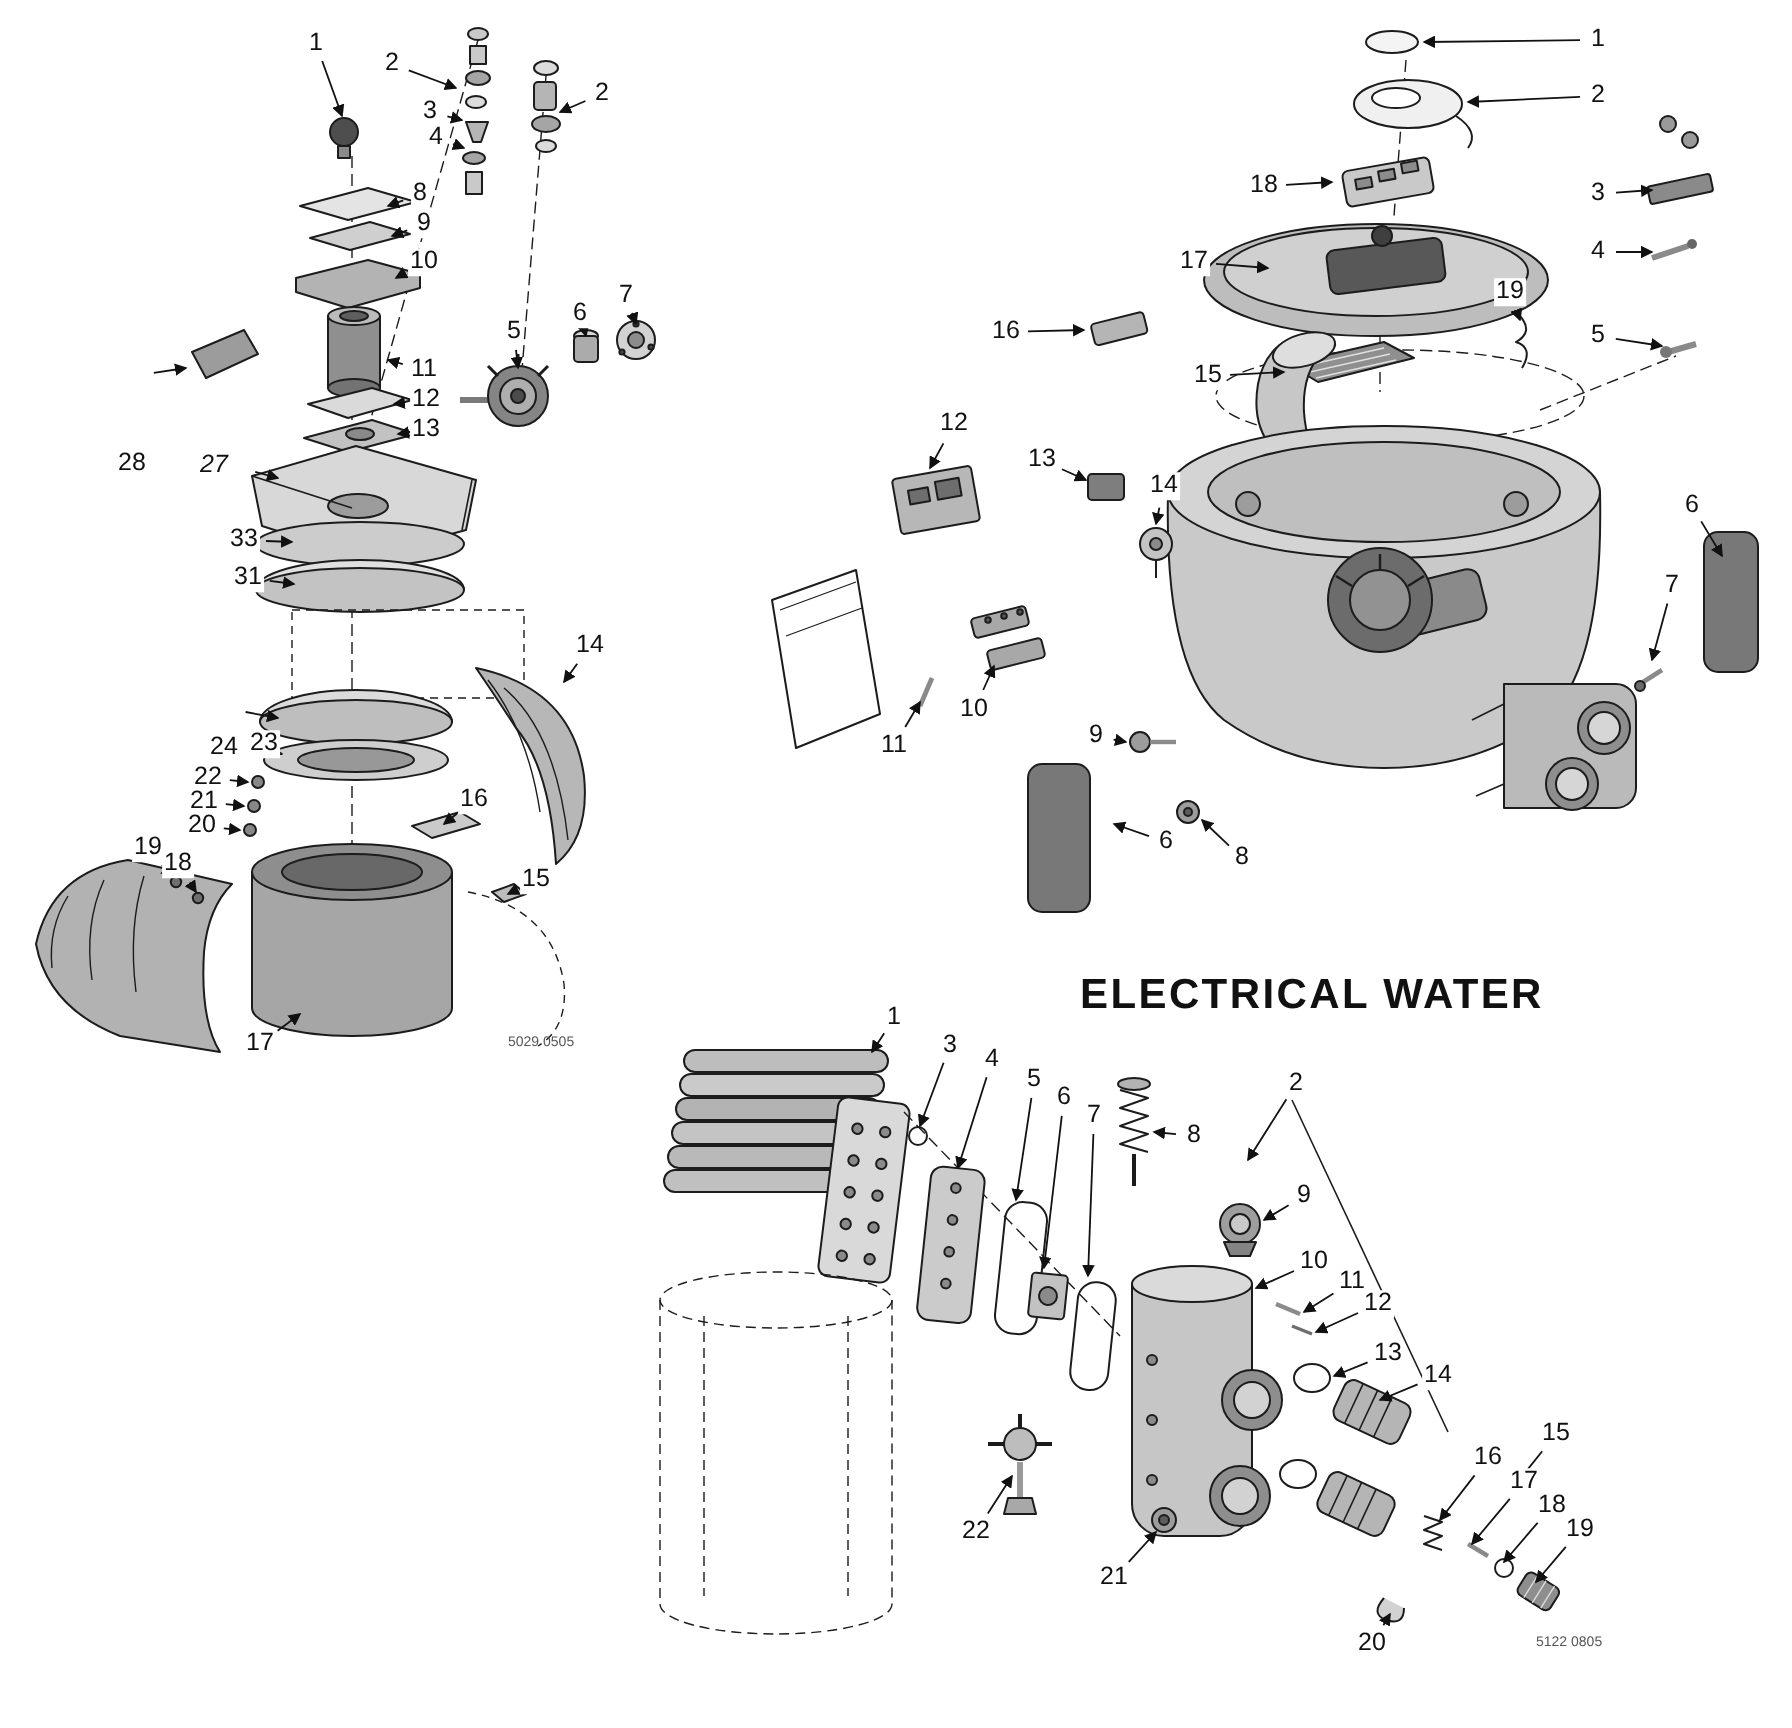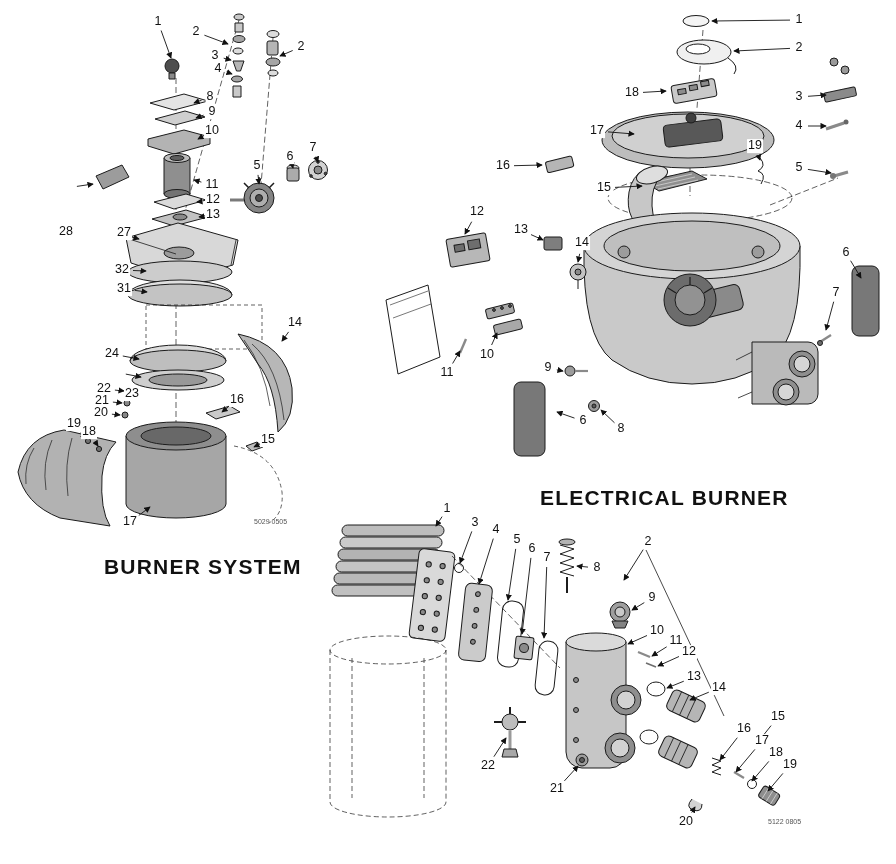--- a/index.html
+++ b/index.html
@@ -432,26 +432,26 @@
       <span class="callout" style="left: 210px; top: 97px;">8</span>
       <span class="callout" style="left: 212px; top: 112px;">9</span>
       <span class="callout" style="left: 212px; top: 131px;">10</span>
       <span class="callout" style="left: 257px; top: 166px;">5</span>
       <span class="callout" style="left: 290px; top: 157px;">6</span>
       <span class="callout" style="left: 313px; top: 148px;">7</span>
       <span class="callout" style="left: 212px; top: 185px;">11</span>
       <span class="callout" style="left: 213px; top: 200px;">12</span>
       <span class="callout" style="left: 213px; top: 215px;">13</span>
       <span class="callout" style="left: 66px; top: 188px; margin-top: 44px;">28</span>
-      <span class="callout" style="left: 124px; top: 233px;">27</span>
-      <span class="callout" style="left: 122px; top: 270px;">32</span>
+      <span class="callout" style="left: 107px; top: 233px; font-style: italic;">27</span>
+      <span class="callout" style="left: 122px; top: 270px;">33</span>
       <span class="callout" style="left: 124px; top: 289px;">31</span>
       <span class="callout" style="left: 295px; top: 323px;">14</span>
-      <span class="callout" style="left: 112px; top: 354px;">24</span>
-      <span class="callout" style="left: 132px; top: 372px; margin-top: 22px;">23</span>
+      <span class="callout" style="left: 112px; top: 374px;">24</span>
+      <span class="callout" style="left: 132px; top: 372px;">23</span>
       <span class="callout" style="left: 104px; top: 389px;">22</span>
       <span class="callout" style="left: 102px; top: 401px;">21</span>
       <span class="callout" style="left: 101px; top: 413px;">20</span>
       <span class="callout" style="left: 237px; top: 400px;">16</span>
       <span class="callout" style="left: 268px; top: 440px;">15</span>
       <span class="callout" style="left: 74px; top: 424px;">19</span>
       <span class="callout" style="left: 89px; top: 432px;">18</span>
       <span class="callout" style="left: 130px; top: 522px;">17</span>
       <span class="callout" style="left: 799px; top: 20px;">1</span>
       <span class="callout" style="left: 799px; top: 48px;">2</span>
@@ -490,17 +490,16 @@
       <span class="callout" style="left: 778px; top: 717px;">15</span>
       <span class="callout" style="left: 744px; top: 729px;">16</span>
       <span class="callout" style="left: 762px; top: 741px;">17</span>
       <span class="callout" style="left: 776px; top: 753px;">18</span>
       <span class="callout" style="left: 790px; top: 765px;">19</span>
       <span class="callout" style="left: 686px; top: 822px;">20</span>
       <span class="callout" style="left: 557px; top: 789px;">21</span>
       <span class="callout" style="left: 488px; top: 766px;">22</span>
     </div>
 
-  <div id="burner-title" class="diagram-title">BURNER SYSTEM</div>
-  <div id="electrical-title" class="diagram-title">ELECTRICAL BURNER</div>
+  <div id="electrical-title" class="diagram-title">ELECTRICAL WATER</div>
   <div id="burner-doc" class="doc-number">5029 0505</div>
   <div id="water-doc" class="doc-number">5122 0805</div>
 </div>
 
 </body></html>

